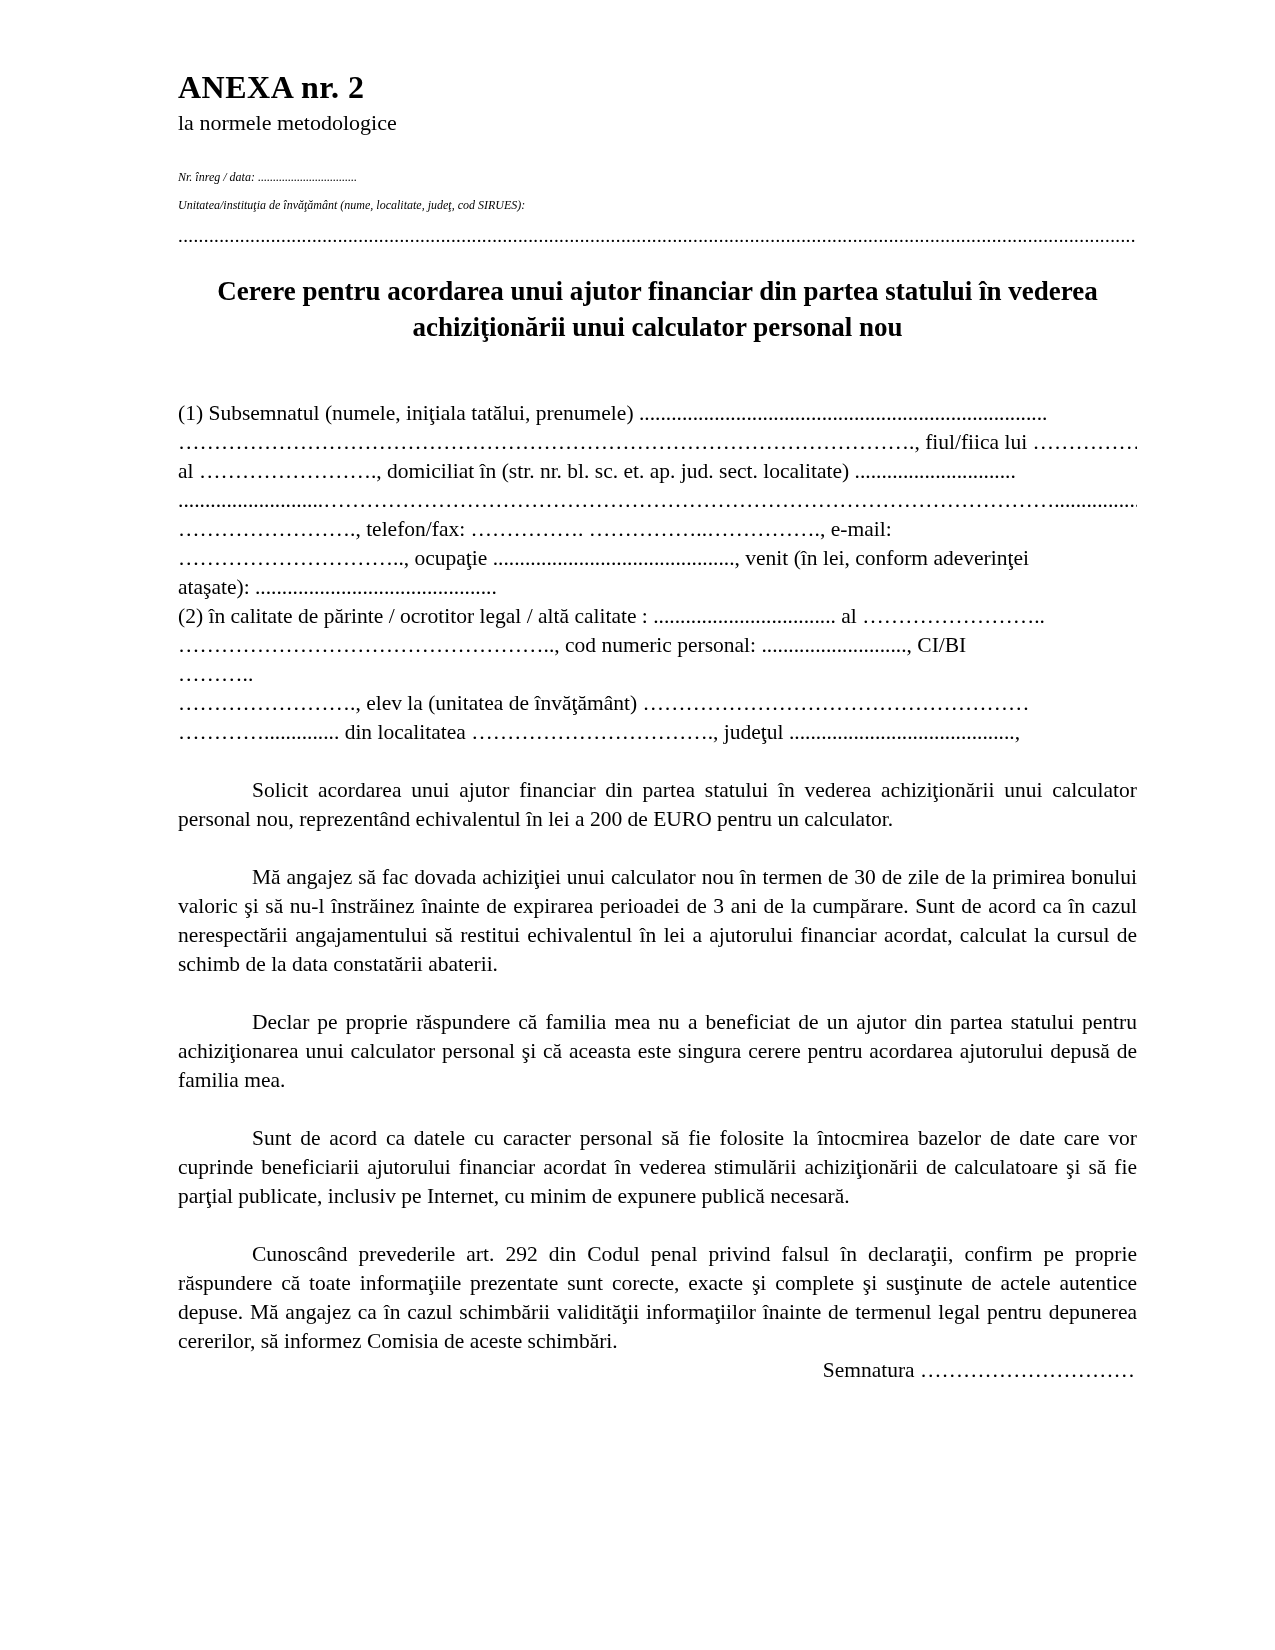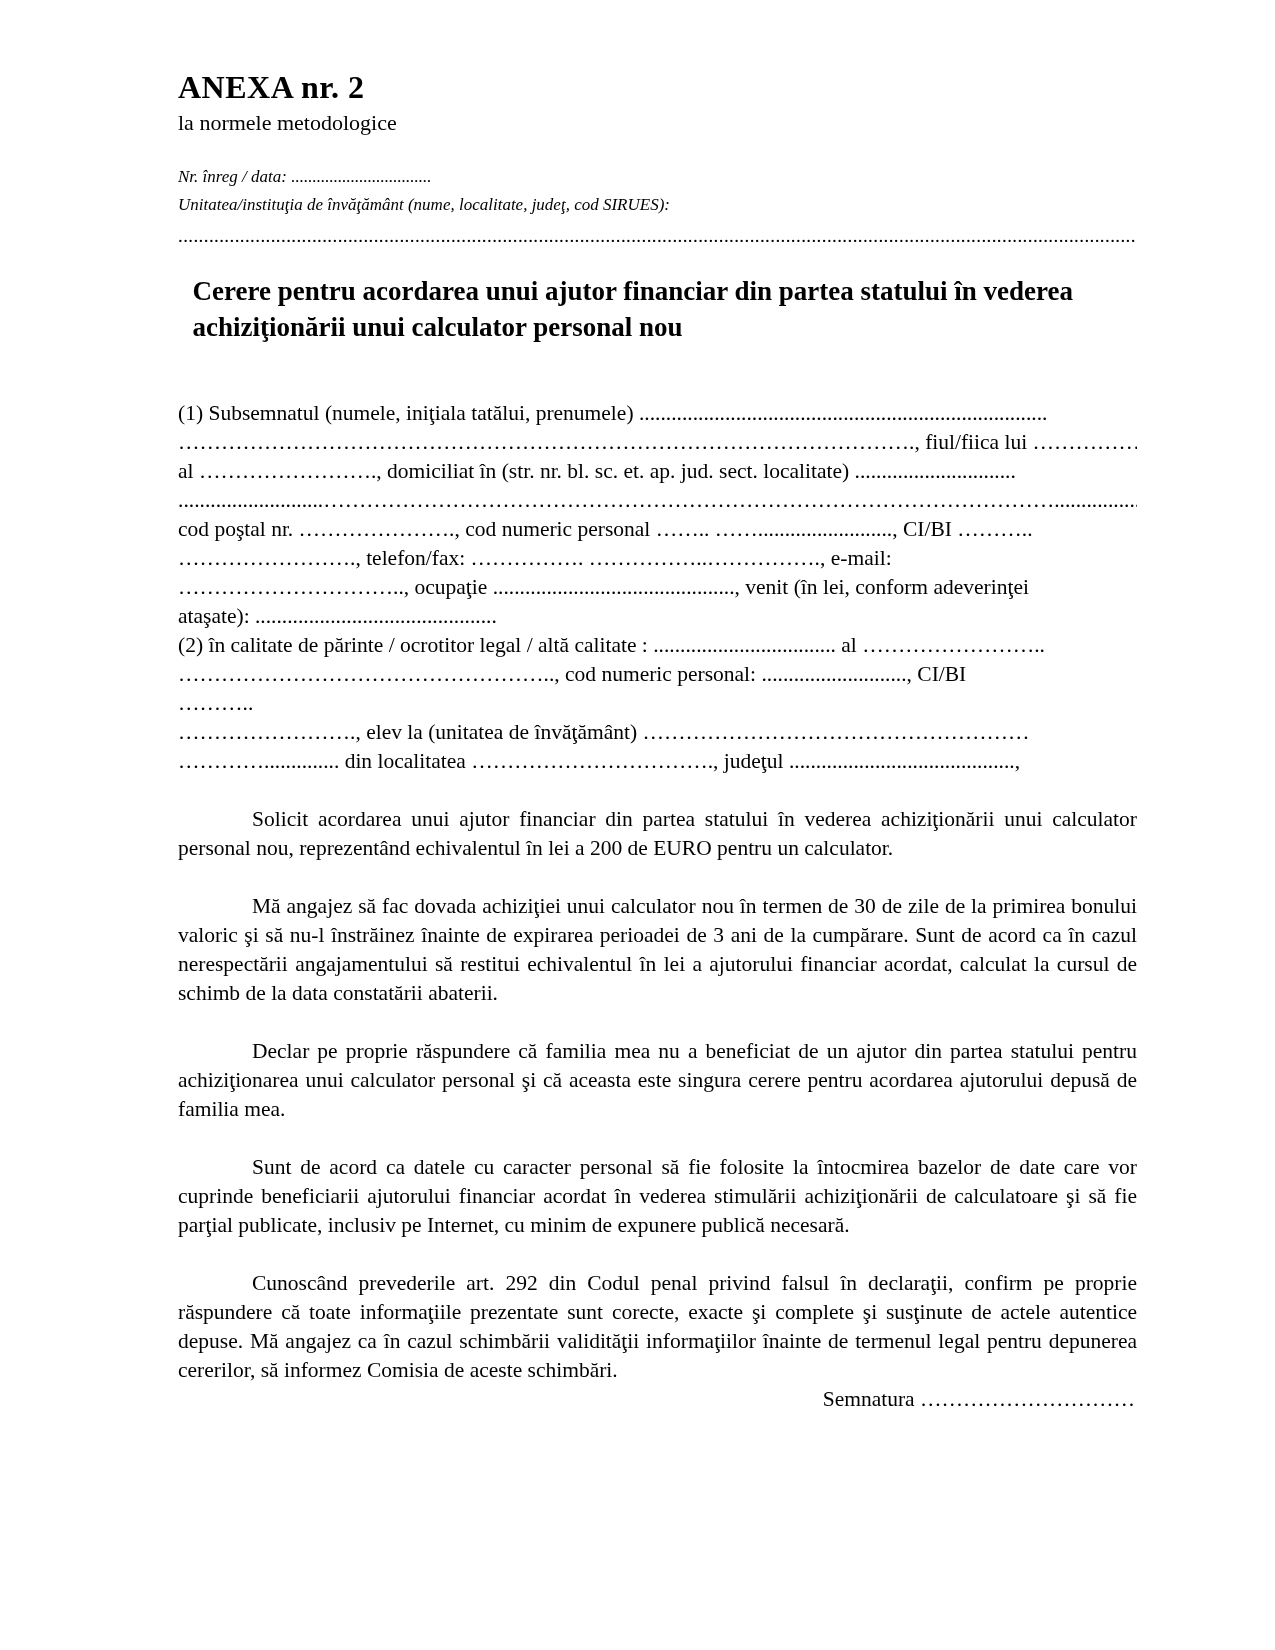--- a/index.html
+++ b/index.html
@@ -29,39 +29,39 @@
     line-height: 38px;
     letter-spacing: 0.5px;
   }
   .annex-subtitle {
     font-size: 22px;
     line-height: 33px;
   }
   .meta {
     margin-top: 24px;
     font-style: italic;
-    font-size: 17px;
+    font-size: 12px;
     line-height: 28px;
   }
   .meta div {
     white-space: nowrap;
     overflow: hidden;
   }
   .dotted-rule {
     margin-top: 4px;
     font-size: 19px;
     line-height: 26px;
     white-space: nowrap;
     overflow: hidden;
     letter-spacing: 0.4px;
   }
   .doc-title {
     margin: 24px auto 0 auto;
     max-width: 930px;
-    text-align: left;
+    text-align: center;
     font-size: 27px;
     font-weight: bold;
     line-height: 36px;
   }
   .form-block {
     margin-top: 54px;
     font-size: 21.5px;
     line-height: 29px;
   }
   .fill-line {
@@ -99,21 +99,20 @@
     </div>
     <div class="dotted-rule">........................................................................................................................................................................................................................................................</div>
 
     <div class="doc-title">Cerere pentru acordarea unui ajutor financiar din partea statului în vederea achiziţionării unui calculator personal nou</div>
 
     <div class="form-block">
       <div class="fill-line">(1) Subsemnatul (numele, iniţiala tatălui, prenumele) ............................................................................</div>
       <div class="fill-line">…………………………………………………………………………………………., fiul/fiica lui ……………………. şi</div>
       <div class="fill-line">al ……………………., domiciliat în (str. nr. bl. sc. et. ap. jud. sect. localitate) ..............................</div>
       <div class="fill-line">...........................………………………………………………………………………………………….......................,</div>
-      <div class="fill-line">cod poştal nr. …………………., cod numeric personal …….. ……........................., CI/BI ………..</div>
       <div class="fill-line">……………………., telefon/fax: ……………. ……………..……………., e-mail:</div>
       <div class="fill-line">………………………….., ocupaţie ............................................., venit (în lei, conform adeverinţei</div>
       <div class="fill-line">ataşate): .............................................</div>
       <div class="fill-line">(2) în calitate de părinte / ocrotitor legal / altă calitate : .................................. al ……………………..</div>
       <div class="fill-line">…………………………………………….., cod numeric personal: ..........................., CI/BI</div>
       <div class="fill-line">………..</div>
       <div class="fill-line">……………………., elev la (unitatea de învăţământ) ………………………………………………</div>
       <div class="fill-line">………….............. din localitatea ……………………………., judeţul ..........................................,</div>
     </div>
 

